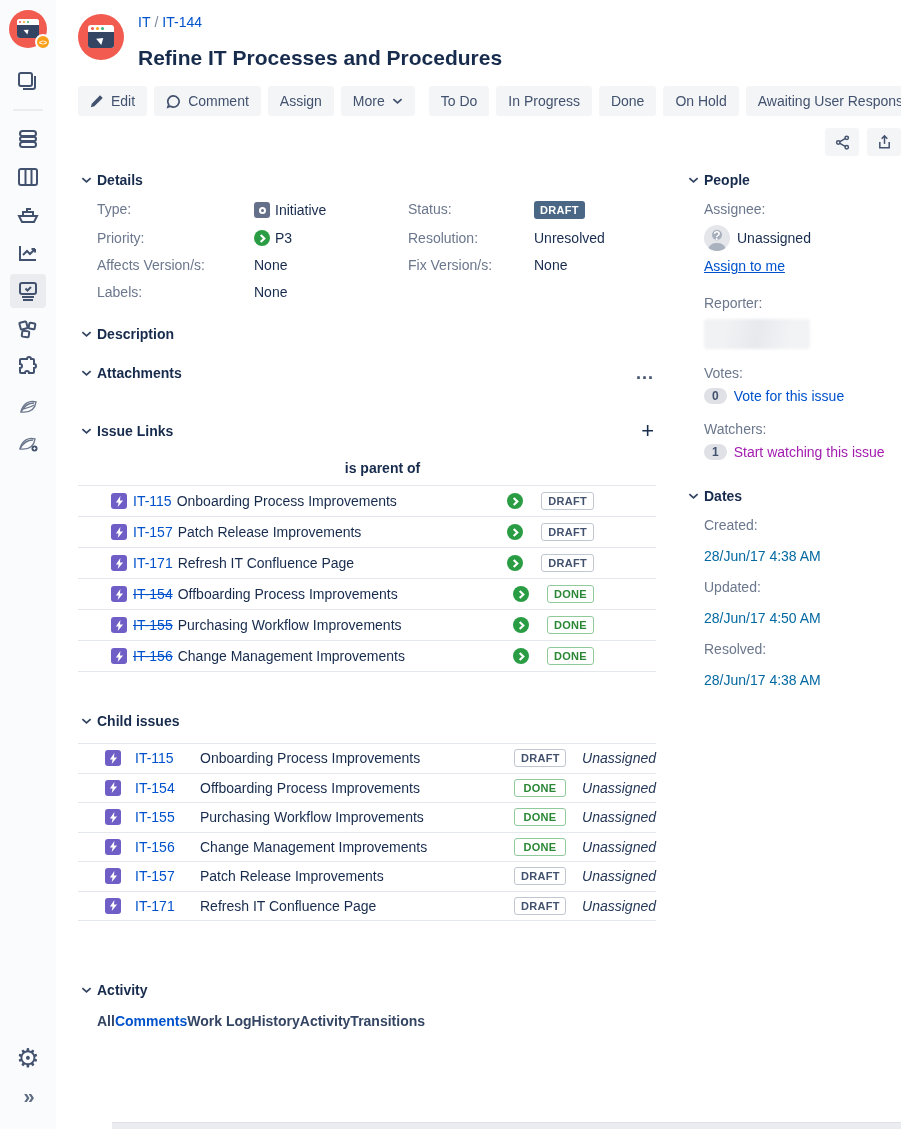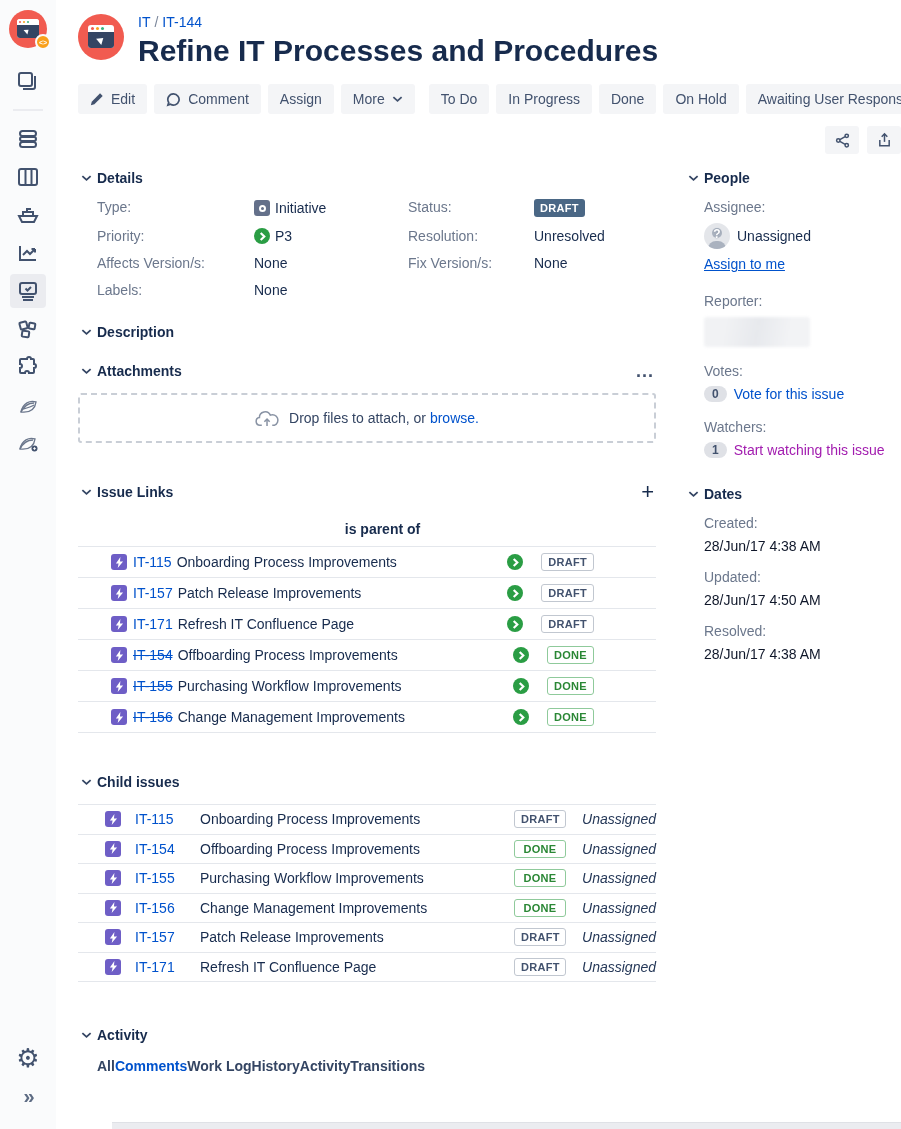--- a/index.html
+++ b/index.html
@@ -47,21 +47,21 @@
   .issue-header { display: flex; align-items: flex-start; gap: 14px; }
   .proj-avatar { width: 46px; height: 46px; border-radius: 50%; background: #f15b50; position: relative; flex-shrink: 0; margin-top: 2px; }
   .proj-avatar .win { position: absolute; left: 10px; top: 11px; width: 26px; height: 23px; border-radius: 3px; background: #fff; overflow: hidden; }
   .proj-avatar .bar { height: 7px; display: flex; align-items: center; gap: 2px; padding-left: 3px; }
   .proj-avatar .dot { width: 3px; height: 3px; border-radius: 50%; }
   .proj-avatar .body { height: 16px; background: #344563; position: relative; }
   .proj-avatar .cursor { position: absolute; left: 10px; top: 4px; width: 0; height: 0; border-left: 6px solid #fff; border-top: 4px solid transparent; border-bottom: 4px solid transparent; transform: rotate(-40deg); }
   .breadcrumb { font-size: 14px; padding-top: 2px; }
   .breadcrumb a { color: #0052cc; }
   .breadcrumb .sep { color: #7a869a; margin: 0 4px; }
-  .page-title { font-size: 30px; font-weight: bold; color: #172b4d; margin-top: 4px; }
+  .page-title { font-size: 21px; font-weight: bold; color: #172b4d; margin-top: 16px; }
 
   .toolbar { display: flex; gap: 7px; margin-top: 16px; white-space: nowrap; }
   .btn {
     background: #f4f5f7; color: #42526e; border: none; border-radius: 3px; height: 30px;
     padding: 0 12px; font-size: 14px; font-family: inherit;
     display: inline-flex; align-items: center; gap: 7px; cursor: pointer; flex-shrink: 0; text-align: center;
   }
   .btn svg { flex-shrink: 0; }
   .wf-gap { margin-left: 7px; }
 
@@ -145,21 +145,21 @@
   .avatar {
     width: 26px; height: 26px; border-radius: 50%; background: #e4e6ea; overflow: hidden;
     display: inline-flex; align-items: flex-end; justify-content: center; position: relative; flex-shrink: 0;
   }
   .avatar .head { position: absolute; top: 5px; left: 8px; width: 10px; height: 10px; border-radius: 50%; background: #aab2bf; }
   .avatar .shoulders { width: 18px; height: 8px; border-radius: 8px 8px 0 0; background: #aab2bf; }
   .avatar .q { position: absolute; top: 4px; left: 0; right: 0; text-align: center; color: #fff; font-size: 12px; font-weight: bold; text-shadow: 0 0 2px #8993a4; }
   .redacted { width: 106px; height: 30px; margin: 8px 0 0 19px; border-radius: 3px;
     background: linear-gradient(100deg,#f1f2f4 20%,#e7e9ed 50%,#f2f3f5 80%); filter: blur(1.6px); }
   .pill { background: #dfe1e6; color: #42526e; border-radius: 9px; font-size: 12px; font-weight: bold; padding: 1px 8px; display: inline-block; }
-  .date-value { margin: 7px 0 0 19px; color: #0f172a; }
+  .date-value { margin: 15px 0 0 19px; color: #0369a1; }
 </style>
 </head>
 <body>
 
 <div class="app">
 
   <div class="rail">
     <div class="logo">
       <div class="win">
           <div class="bar">
@@ -389,28 +389,20 @@
         <div class="section" style="margin-bottom:38px;">
           <div class="sec-head">
             <span class="chev">
                 <svg width="11" height="8" viewBox="0 0 12 8" fill="none" stroke="#344563" stroke-width="2">
                   <path d="M1.5 2l4.5 4 4.5-4"></path>
                 </svg>
               </span>
             <span class="sec-title">Attachments</span>
             <span class="sec-action" style="font-weight:bold; letter-spacing:1px;">...</span>
           </div>
-          <div class="dropzone">
-            <svg width="25" height="19" viewBox="0 0 26 20" fill="none" stroke="#8993a4" stroke-width="1.6">
-                <path d="M7 17h-2a4 4 0 0 1-.5-7.96A6 6 0 0 1 16 6.5 4.5 4.5 0 0 1 20.5 17H18"></path>
-                <path d="M12.5 18v-7"></path>
-                <path d="M9.7 13.5l2.8-2.8 2.8 2.8"></path>
-              </svg>
-            <span><span>Drop files to attach, or</span> <a href="#">browse.</a></span>
-          </div>
         </div>
 
         <div class="section" style="margin-bottom:41px;">
           <div class="sec-head">
             <span class="chev">
                 <svg width="11" height="8" viewBox="0 0 12 8" fill="none" stroke="#344563" stroke-width="2">
                   <path d="M1.5 2l4.5 4 4.5-4"></path>
                 </svg>
               </span>
             <span class="sec-title">Issue Links</span>
@@ -510,21 +502,21 @@
               <span class="prio-ico">
                   <svg width="9" height="9" viewBox="0 0 10 10" fill="none" stroke="#fff" stroke-width="2.4">
                     <path d="M3 1.2L7 5 3 8.8"></path>
                   </svg>
                 </span>
               <span class="lozenge done">DONE</span>
             </div>
           </div>
         </div>
 
-        <div class="section" style="margin-bottom:45px;">
+        <div class="section" style="margin-bottom:61px;">
           <div class="sec-head">
             <span class="chev">
                 <svg width="11" height="8" viewBox="0 0 12 8" fill="none" stroke="#344563" stroke-width="2">
                   <path d="M1.5 2l4.5 4 4.5-4"></path>
                 </svg>
               </span>
             <span class="sec-title">Child issues</span>
           </div>
           <div class="child-rows">
             <div class="child-row">

